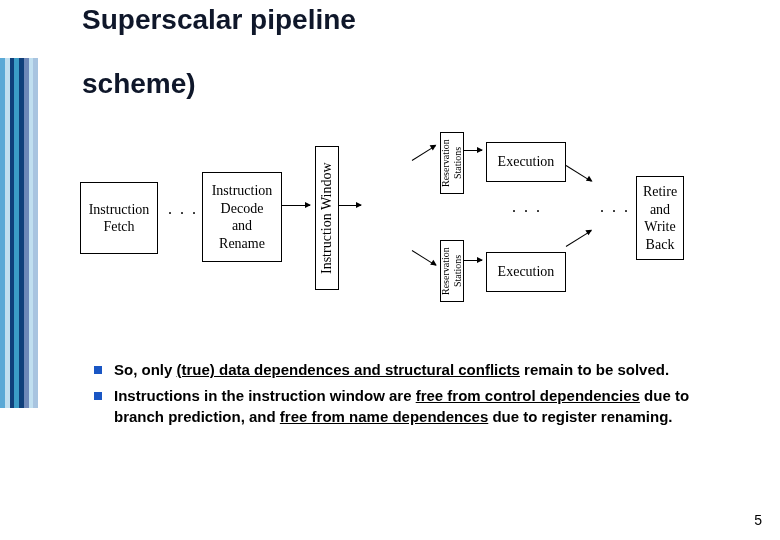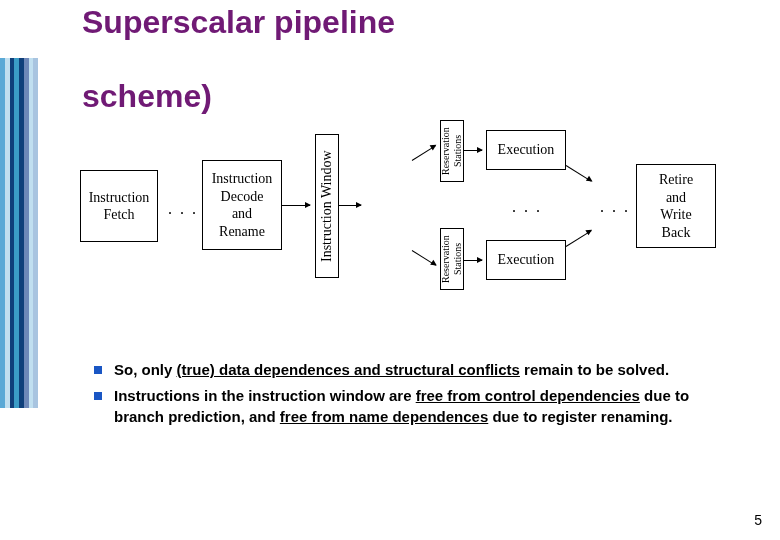--- a/index.html
+++ b/index.html
@@ -21,43 +21,44 @@
     flex-direction: row;
   }
   .sidebar .stripe {
     flex: 1;
     height: 100%;
   }
   .title {
     position: absolute;
     left: 82px;
     top: 4px;
-    font-size: 32px;
+    font-size: 28px;
     font-weight: bold;
-    color: #701a75;
+    color: #0f172a;
     line-height: 1.15;
   }
   .diagram {
     position: absolute;
     left: 80px;
     top: 120px;
     width: 660px;
     height: 200px;
   }
   .box {
     position: absolute;
     border: 1px solid #000;
     background: #fff;
     display: flex;
     align-items: center;
     justify-content: center;
     text-align: center;
     font-family: "Times New Roman", serif;
     font-size: 14px;
     line-height: 1.25;
+    margin-top: 12px;
   }
   .vbox {
     writing-mode: vertical-rl;
     transform: rotate(180deg);
   }
   .dots {
     position: absolute;
     font-family: "Times New Roman", serif;
     font-size: 16px;
     letter-spacing: 2px;
@@ -154,21 +155,21 @@
   <div class="box" style="left:406px;top:10px;width:80px;height:40px">Execution</div>
   <div class="box" style="left:406px;top:120px;width:80px;height:40px">Execution</div>
 
   <span class="dots" style="left:432px;top:78px">. . .</span>
 
   <div class="arrow" style="left:486px;top:45px;width:30px;transform:rotate(32deg);transform-origin:left center"></div>
   <div class="arrow" style="left:486px;top:126px;width:30px;transform:rotate(-32deg);transform-origin:left center"></div>
 
   <span class="dots" style="left:520px;top:78px">. . .</span>
 
-  <div class="box" style="left:556px;top:44px;width:80px;height:84px">Retire<br>and<br>Write<br>Back</div>
+  <div class="box" style="left:556px;top:44px;width:48px;height:84px">Retire<br>and<br>Write<br>Back</div>
 </div>
 
 <ul class="bullets">
   <li>
     <span>So, only </span><u>(true) data dependences and structural conflicts</u><span></span><u></u><span> remain to be solved.</span>
   </li>
   <li>
     <span>Instructions in the instruction window are </span><u>free from control dependencies</u><span> due to branch prediction, and </span><u>free from name dependences</u><span> due to register renaming.</span>
   </li>
 </ul>

